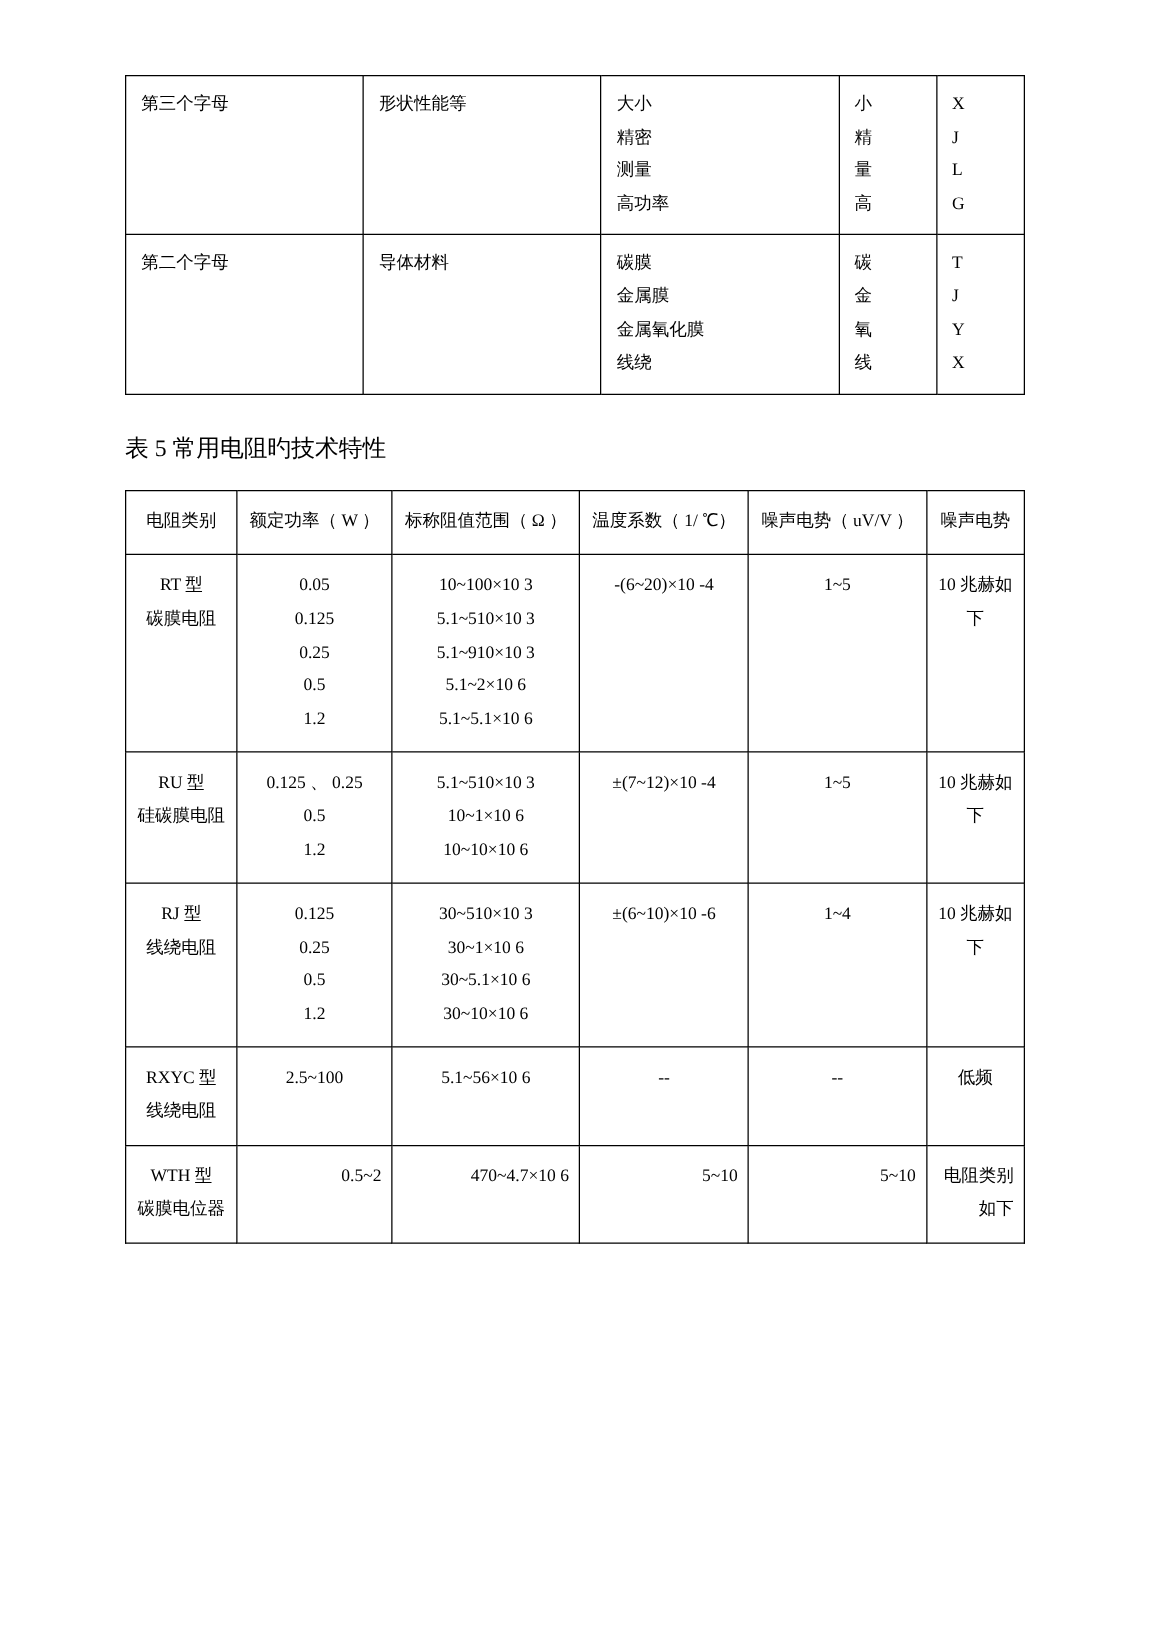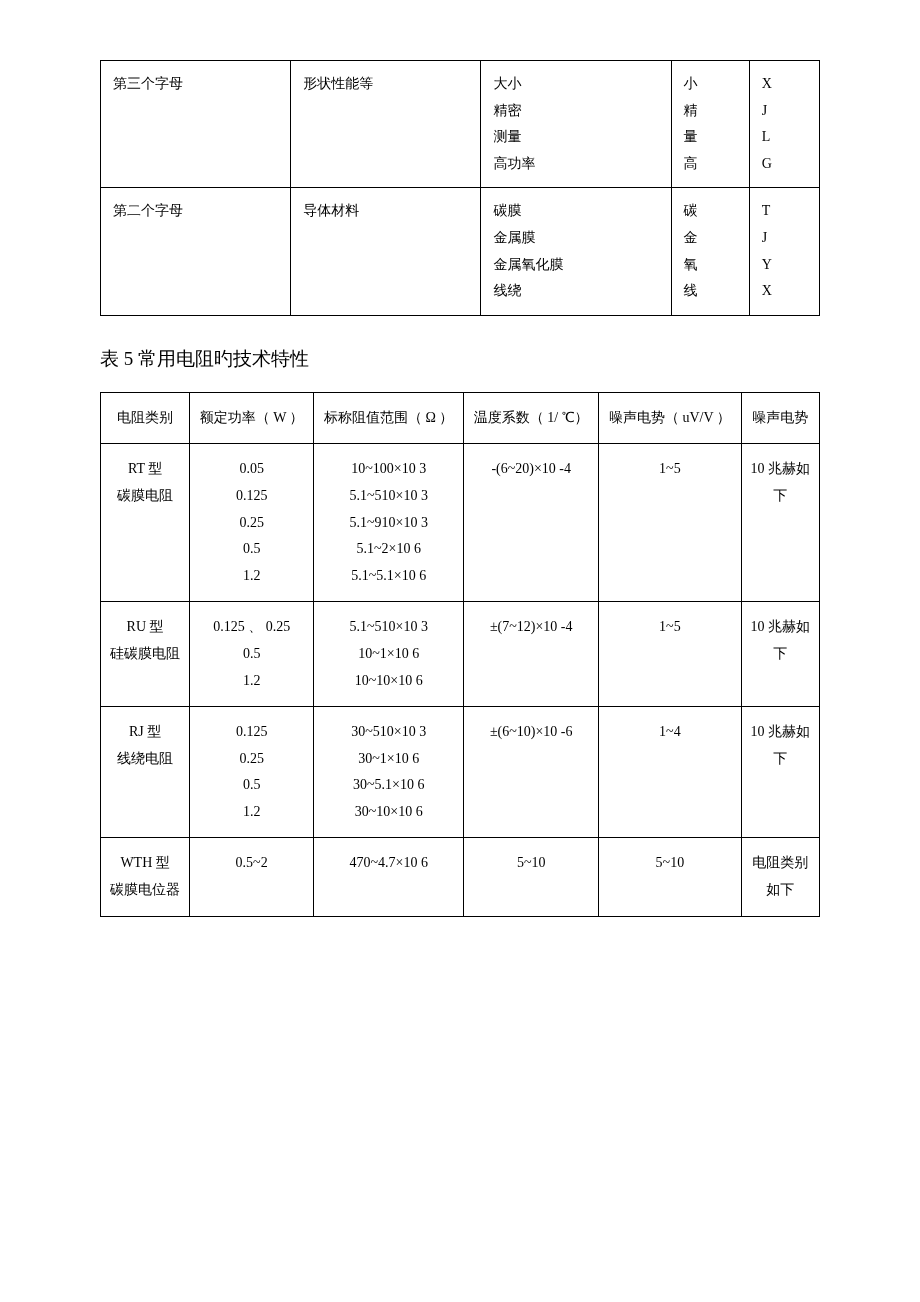--- a/index.html
+++ b/index.html
@@ -31,21 +31,21 @@
   }
   .table2 td, .table2 th {
     text-align: center;
     vertical-align: top;
     padding: 12px 8px;
   }
   .table2 th {
     vertical-align: middle;
   }
   .multi-line span { display:block; }
-  .table2 .left { text-align: center; }
+  .table2 .left { text-align: right; }
 </style>
 </head>
 <body>
 
 <table>
   <tbody id="t1body">
       <tr>
         <td>第三个字母</td>
         <td>形状性能等</td>
         <td class="multi-line">
@@ -173,20 +173,37 @@
         </td>
         <td>±(6~10)×10 -6</td>
         <td>1~4</td>
         <td class="multi-line">
           <span>10 兆赫如</span>
           <span>下</span>
         </td>
       </tr>
       <tr>
         <td class="multi-line">
+          <span>RXYC 型</span>
+          <span>线绕电阻</span>
+        </td>
+        <td class="multi-line">
+          <span>2.5~100</span>
+        </td>
+        <td class="multi-line">
+          <span>5.1~56×10 6</span>
+        </td>
+        <td>--</td>
+        <td>--</td>
+        <td class="multi-line">
+          <span>低频</span>
+        </td>
+      </tr>
+      <tr>
+        <td class="multi-line">
           <span>WTH 型</span>
           <span>碳膜电位器</span>
         </td>
         <td class="multi-line left">
           <span>0.5~2</span>
         </td>
         <td class="multi-line left">
           <span>470~4.7×10 6</span>
         </td>
         <td class="left">5~10</td>

